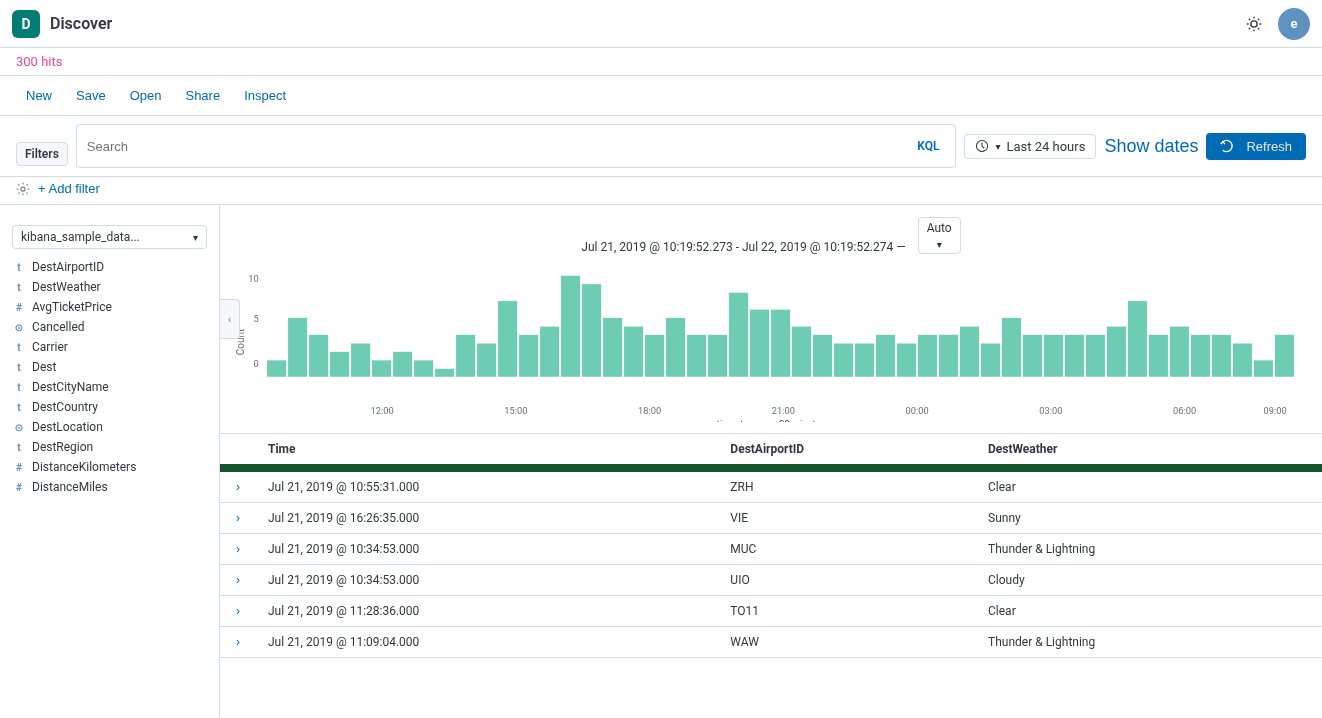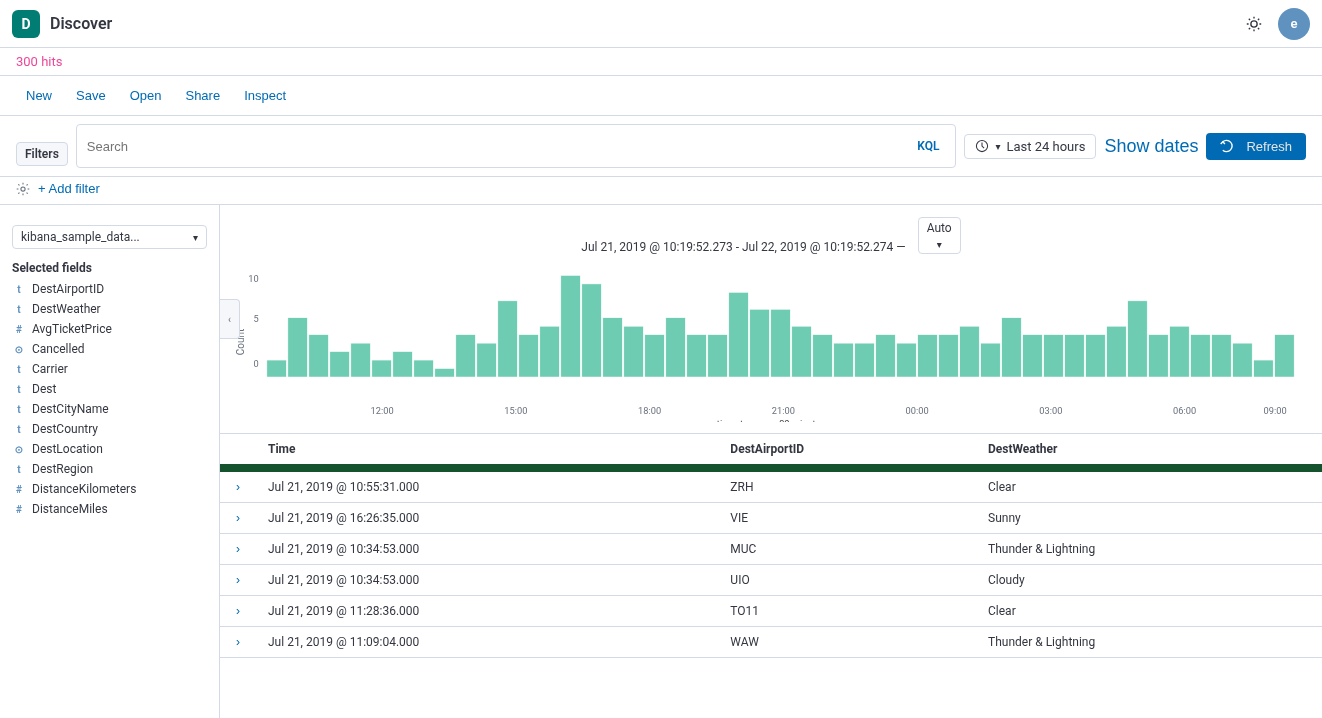--- a/index.html
+++ b/index.html
@@ -220,23 +220,20 @@
 
 <div class="main-layout">
 
   <div class="sidebar">
 
     <div class="index-selector">
       <span class="index-name">kibana_sample_data...</span>
       <span class="chevron-down">▾</span>
     </div>
 
-    <div class="sidebar-section-title">
-      <span>Selected fields</span>
-    </div>
     <div id="selected-fields-list">
         <div class="field-item">
           <span class="field-type field-type-t">t</span>
           <span class="field-name">DestAirportID</span>
         </div>
         <div class="field-item">
           <span class="field-type field-type-t">t</span>
           <span class="field-name">DestWeather</span>
         </div>
       </div>

